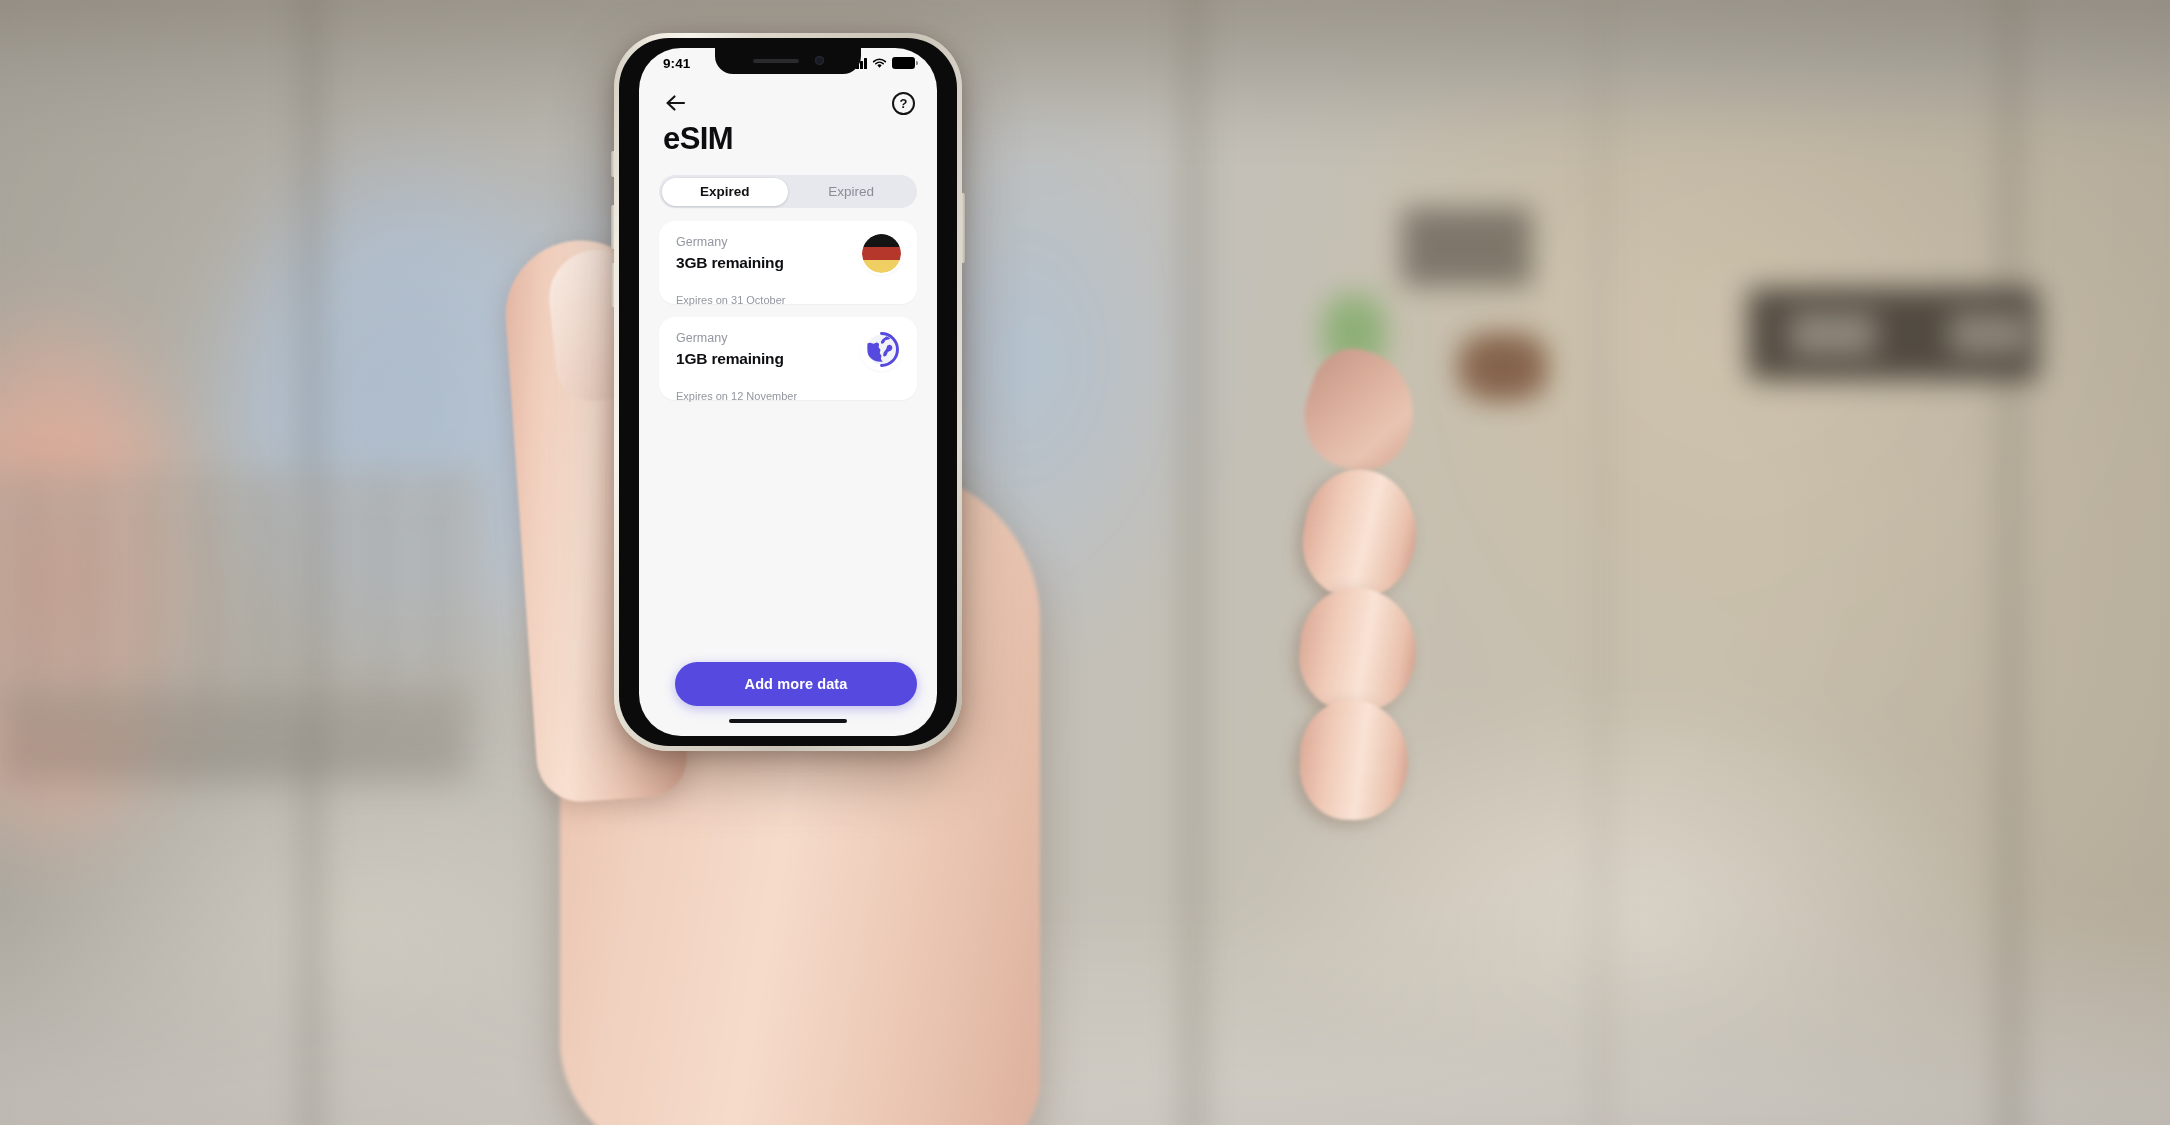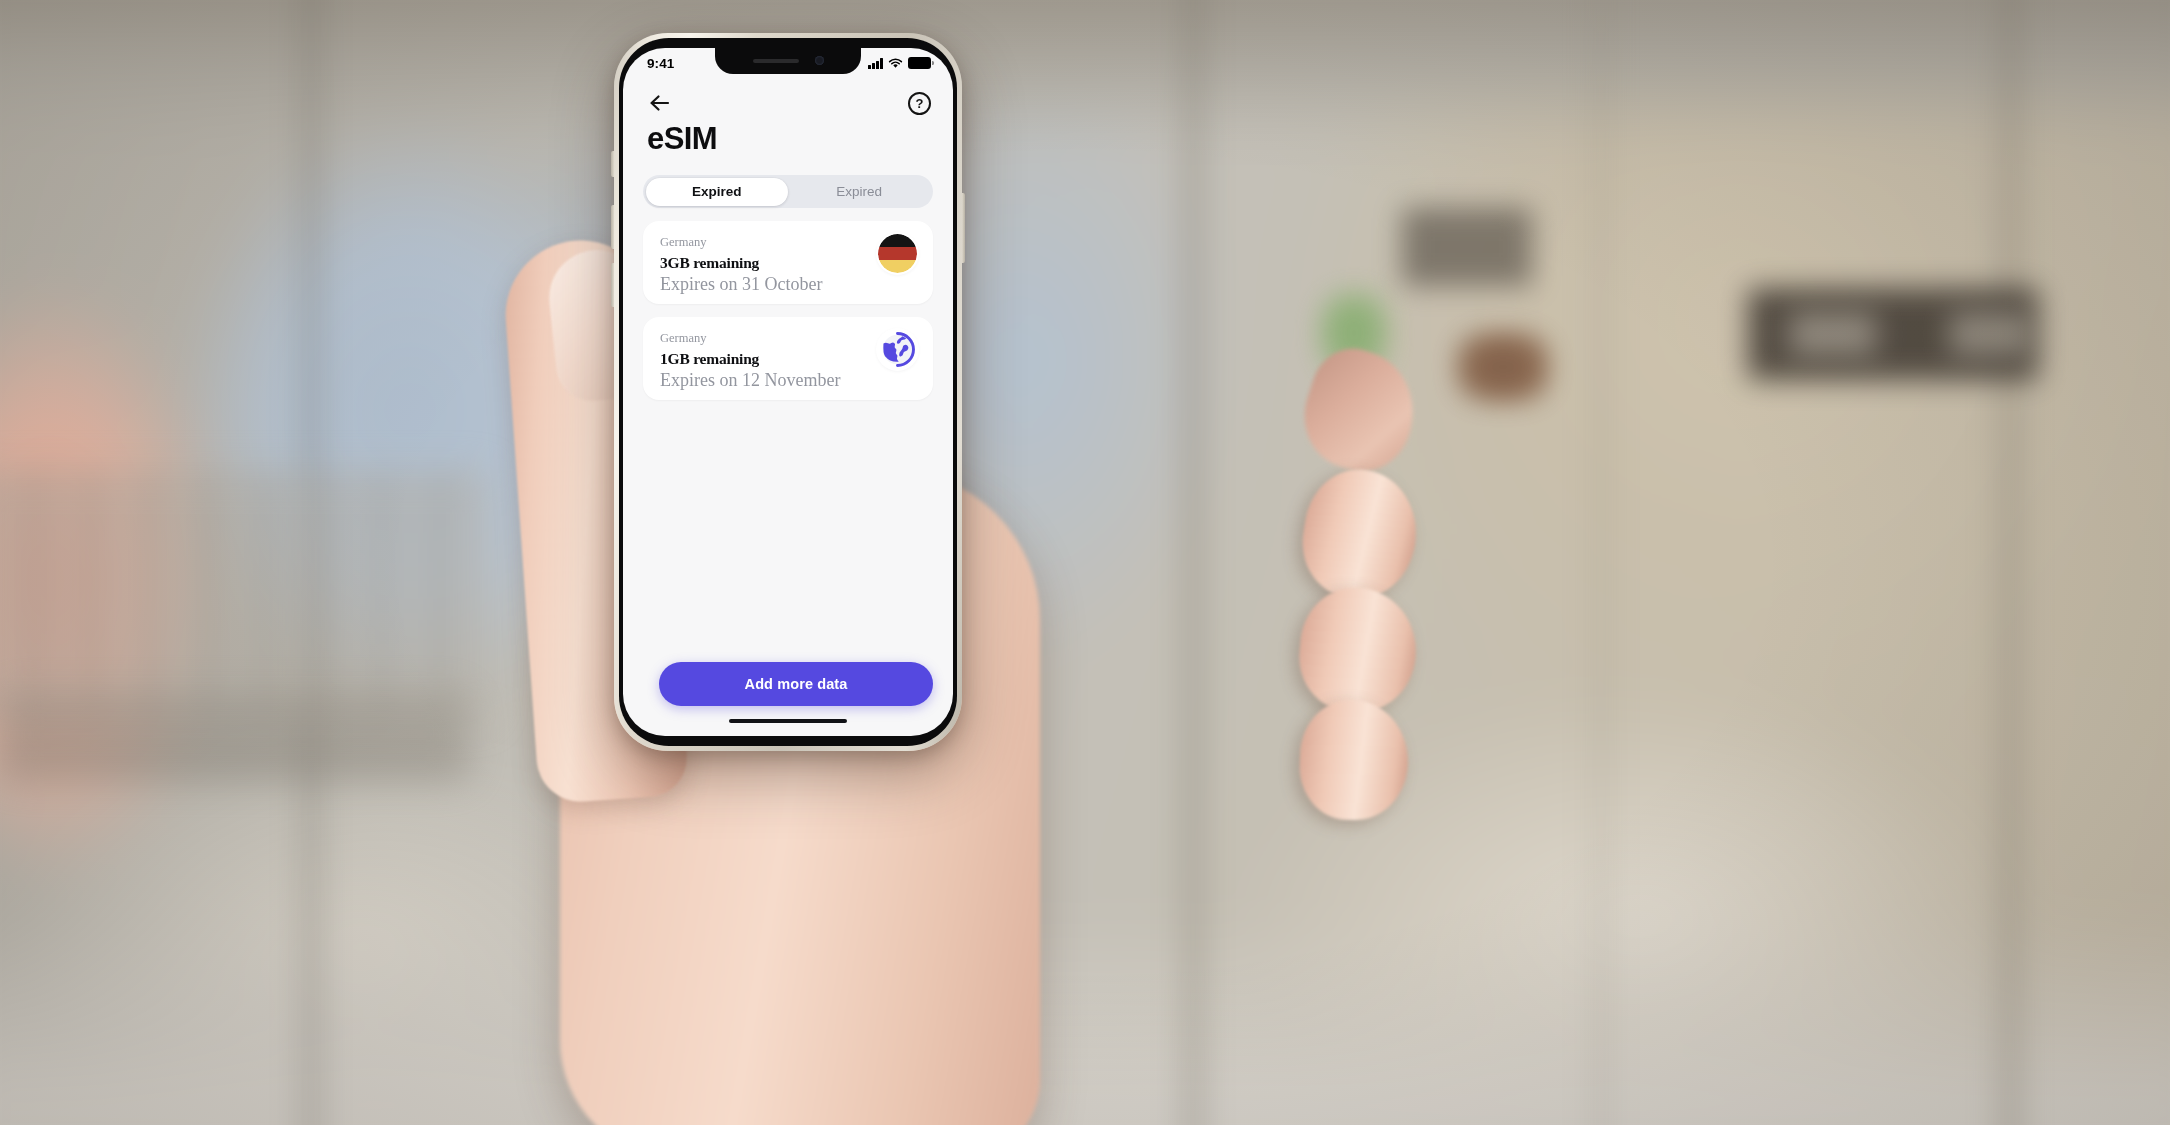--- a/index.html
+++ b/index.html
@@ -164,21 +164,21 @@
       0 22px 60px rgba(60,40,28,0.42),
       0 6px 18px rgba(60,40,28,0.26);
   }
 
   .phone-bezel {
     position: relative;
     width: 100%;
     height: 100%;
     border-radius: 50px;
     background: #0b0b0c;
-    padding: 10px 4px;
+    padding: 10px 20px;
   }
 
   .screen {
     position: relative;
     width: 100%;
     height: 100%;
     border-radius: 42px;
     background: #f7f7f8;
     overflow: hidden;
     display: flex;
@@ -348,40 +348,39 @@
 
   .card {
     background: #ffffff;
     border-radius: 16px;
     padding: 15px 17px 15px 17px;
     position: relative;
     box-shadow: 0 1px 2px rgba(18,22,38,0.04);
     flex: 0 0 auto;
     height: 83px;
     cursor: pointer;
-    font-family: Liberation Serif, serif;
   }
 
   .card-region {
     font-size: 12.5px;
     color: #93969f;
     line-height: 1.1;
   }
 
   .card-amount {
     margin-top: 4px;
     font-size: 15.5px;
     font-weight: bold;
     color: #0e0f12;
     letter-spacing: -.2px;
   }
 
   .card-expiry {
-    margin-top: 2px;
-    font-size: 18px;
+    margin-top: 22px;
+    font-size: 11px;
     color: #93969f;
   }
 
   .card-icon {
     position: absolute;
     right: 16px;
     top: 13px;
     width: 39px;
     height: 39px;
     border-radius: 50%;

